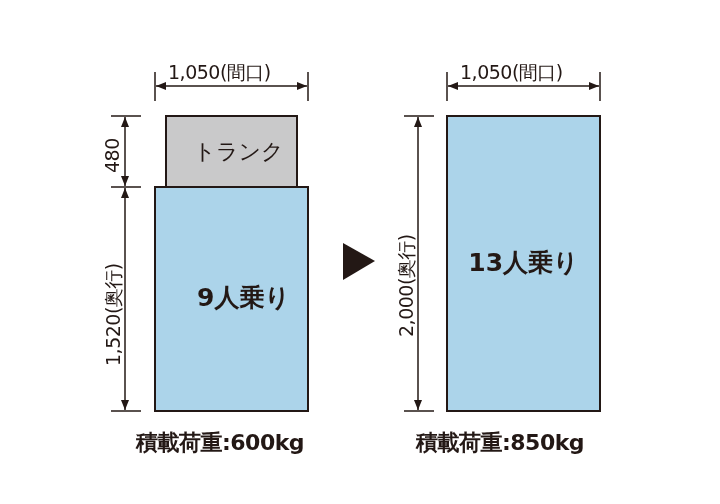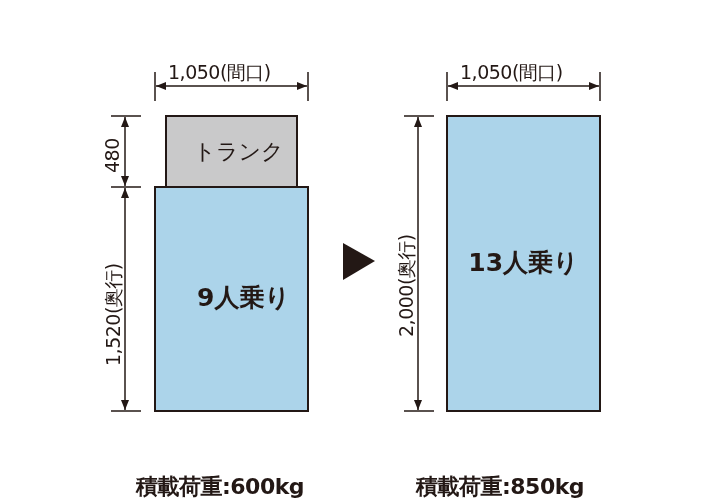--- a/index.html
+++ b/index.html
@@ -3,21 +3,21 @@
 <meta charset="utf-8">
 <style>
   html, body { margin:0; padding:0; background:#ffffff; }
   body { width:720px; height:504px; position:relative; overflow:hidden;
          font-family:"DejaVu Sans","Liberation Sans",sans-serif; color:#231815; }
   svg { position:absolute; left:0; top:0; }
   .abs { position:absolute; white-space:nowrap; }
   .dim { font-size:19px; letter-spacing:-0.5px; }
   .inbox { font-size:25px; font-weight:bold; text-align:center; }
   .trunk-label { font-size:22px; text-align:center; }
-  .load { font-size:22px; font-weight:bold; letter-spacing:-0.5px;margin-top:44px; }
+  .load { font-size:22px; font-weight:bold; letter-spacing:-0.5px; }
   .vert { transform-origin:0 0; transform:rotate(-90deg); }
 </style>
 </head>
 <body>
 
 <svg width="720" height="504" viewBox="0 0 720 504">
   <defs>
     <marker id="ah" viewBox="0 0 10 10" refX="10" refY="5" markerWidth="10" markerHeight="10" orient="auto-start-reverse" markerUnits="userSpaceOnUse">
       <path d="M0,1 L10,5 L0,9 z" fill="#231815"></path>
     </marker>

